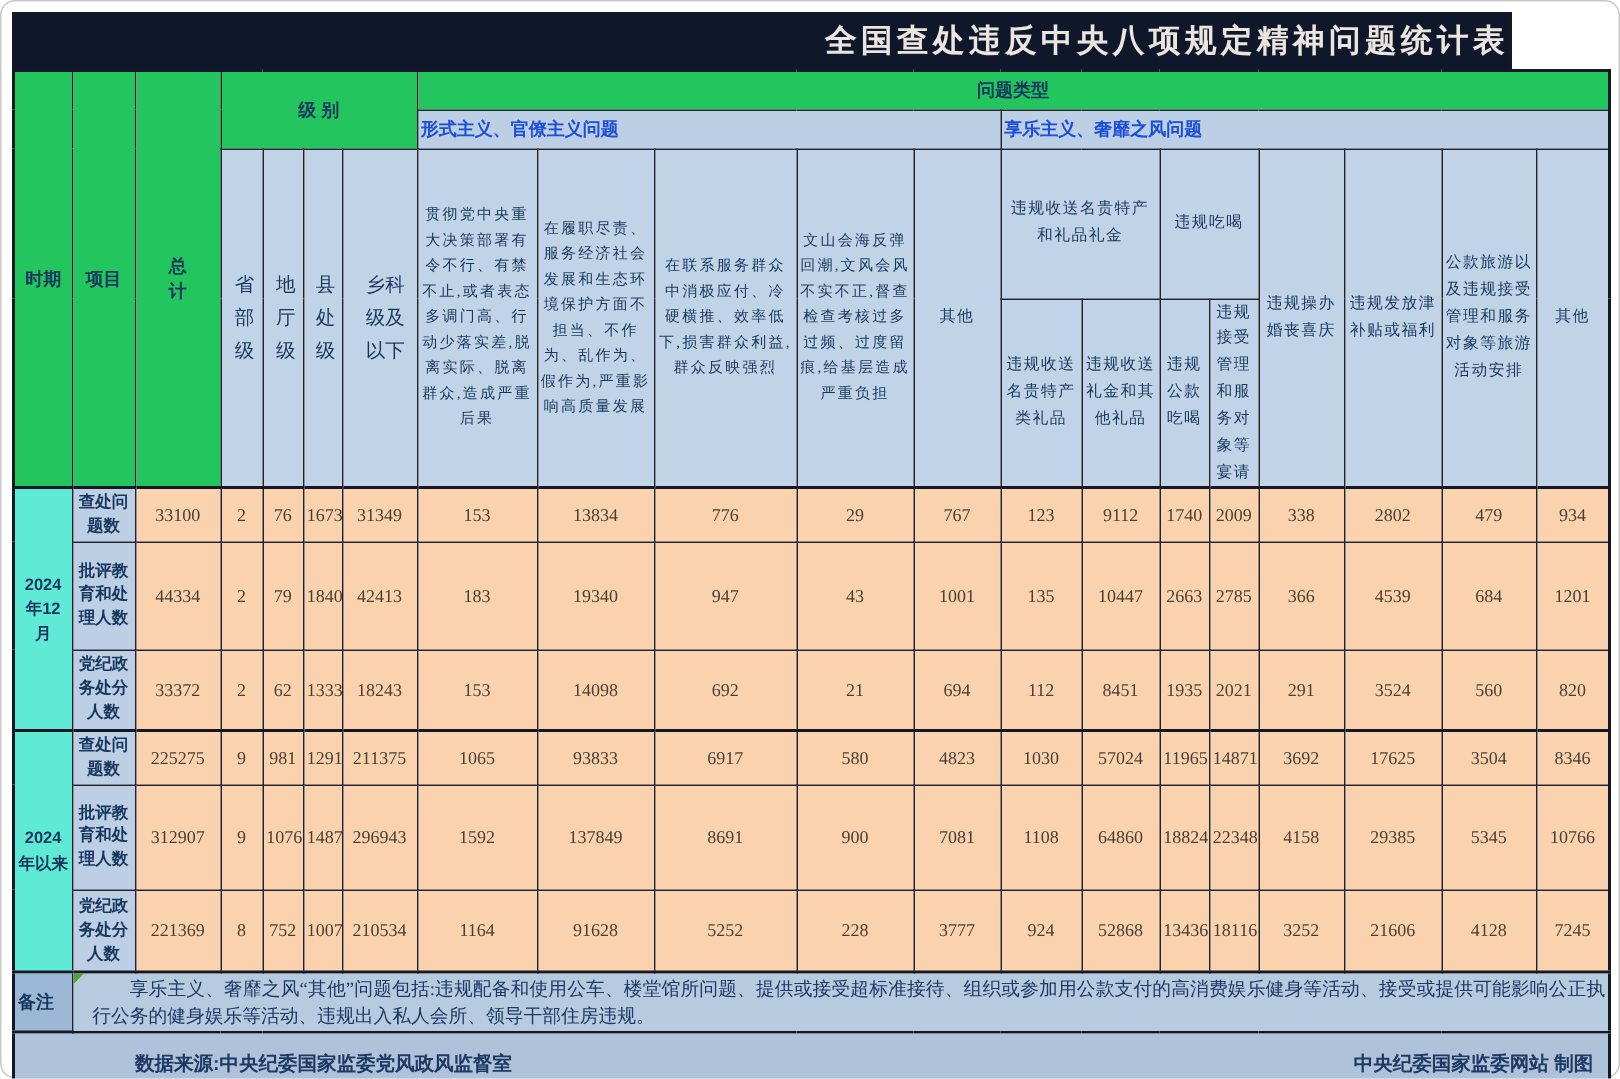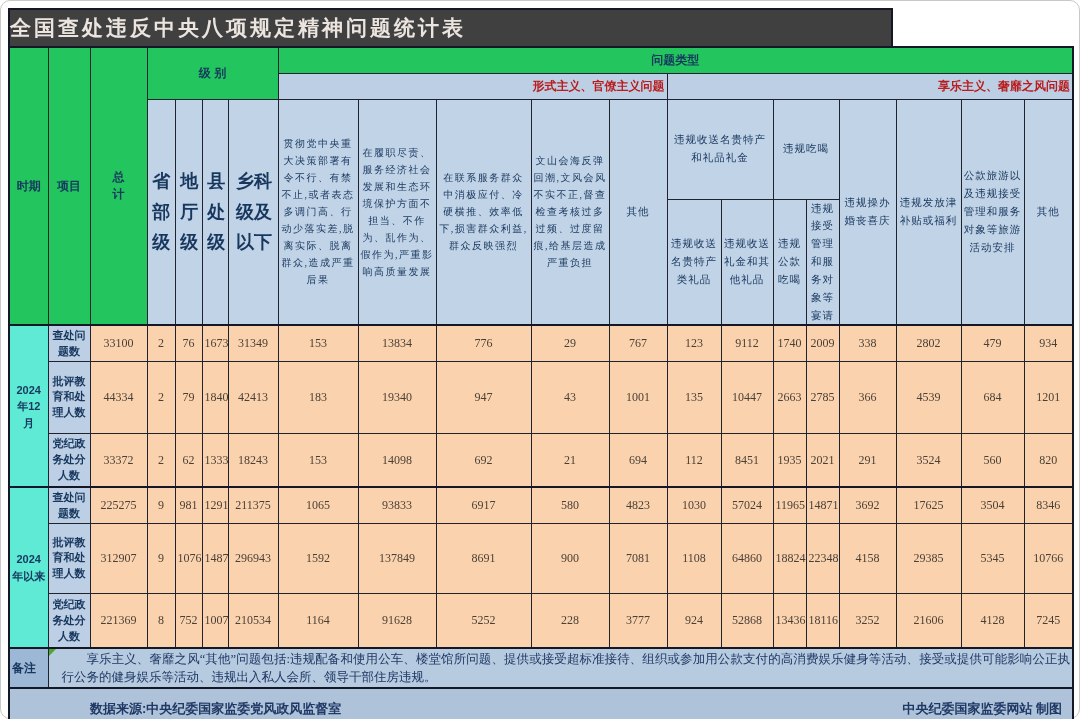--- a/index.html
+++ b/index.html
@@ -1,30 +1,30 @@
 <!DOCTYPE html>
 <html><head>
 <meta charset="utf-8">
 <style>
   html,body{margin:0;padding:0;background:#fff;}
   body{width:1080px;height:719px;position:relative;font-family:"Liberation Sans",sans-serif;}
   .page-frame{position:absolute;inset:0;border:1px solid #c8c8c8;border-radius:10px;pointer-events:none;}
   .wrap{position:absolute;left:8px;top:8px;width:1064px;}
   .title-bar{
-    box-sizing:border-box;width:885px;height:38px;line-height:36px;
-    background:#404040;border:2px solid #141826;border-bottom:none;
-    color:#ece5df;font-size:21px;font-weight:bold;text-align:left;letter-spacing:3px;
+    box-sizing:border-box;width:1000px;height:38px;line-height:36px;
+    background:#0f172a;border:2px solid #141826;border-bottom:none;
+    color:#ece5df;font-size:21px;font-weight:bold;text-align:right;letter-spacing:3px;
   }
   table.stats{border-collapse:collapse;table-layout:fixed;width:1064px;border:2px solid #141826;}
   table.stats td,table.stats th{border:1px solid #20222e;padding:0 2px;box-sizing:border-box;overflow:hidden;}
   
   .h-top  {background:#22c55e;color:#17375e;font-weight:bold;font-size:12px;text-align:center;}
-  .h-sec  {background:#bccfe4;color:#b91c1c;font-weight:bold;font-size:12px;text-align:right;}
+  .h-sec  {background:#bccfe4;color:#1d4ed8;font-weight:bold;font-size:12px;text-align:left;}
   .h-det  {background:#c1d3e6;color:#17375e;text-align:center;}
-  .h-lvl  {font-weight:bold;font-size:18px;line-height:1.7;}
+  .h-lvl  {font-weight:normal;font-size:13px;line-height:1.7;text-align:right;}
   .h-long {font-family:"Liberation Serif",serif;font-size:10px;letter-spacing:1.5px;line-height:1.7;font-weight:normal;padding:0 3px;}
   .h-grp  {font-family:"Liberation Serif",serif;font-size:10.5px;letter-spacing:1px;line-height:1.7;font-weight:normal;}
   .vtext  {width:1.3em;margin:0 auto;word-break:break-all;display:block;}
   .vtext2 {width:2.6em;margin:0 auto;word-break:break-all;display:block;}
   
   .period {background:#5eead4;color:#17375e;font-weight:bold;font-size:11px;text-align:center;line-height:1.5;padding:0 1px;}
   .rlabel {background:#bccfe4;color:#17375e;font-weight:bold;font-size:11px;text-align:center;line-height:1.45;padding:0 3px;margin-top:12px;}
   .dcell  {background:#fad3ae;color:#4a3f35;font-family:"Liberation Serif",serif;font-size:12px;text-align:center;padding:0;}
   tr.group-start td{border-top:2px solid #141826;}
   

